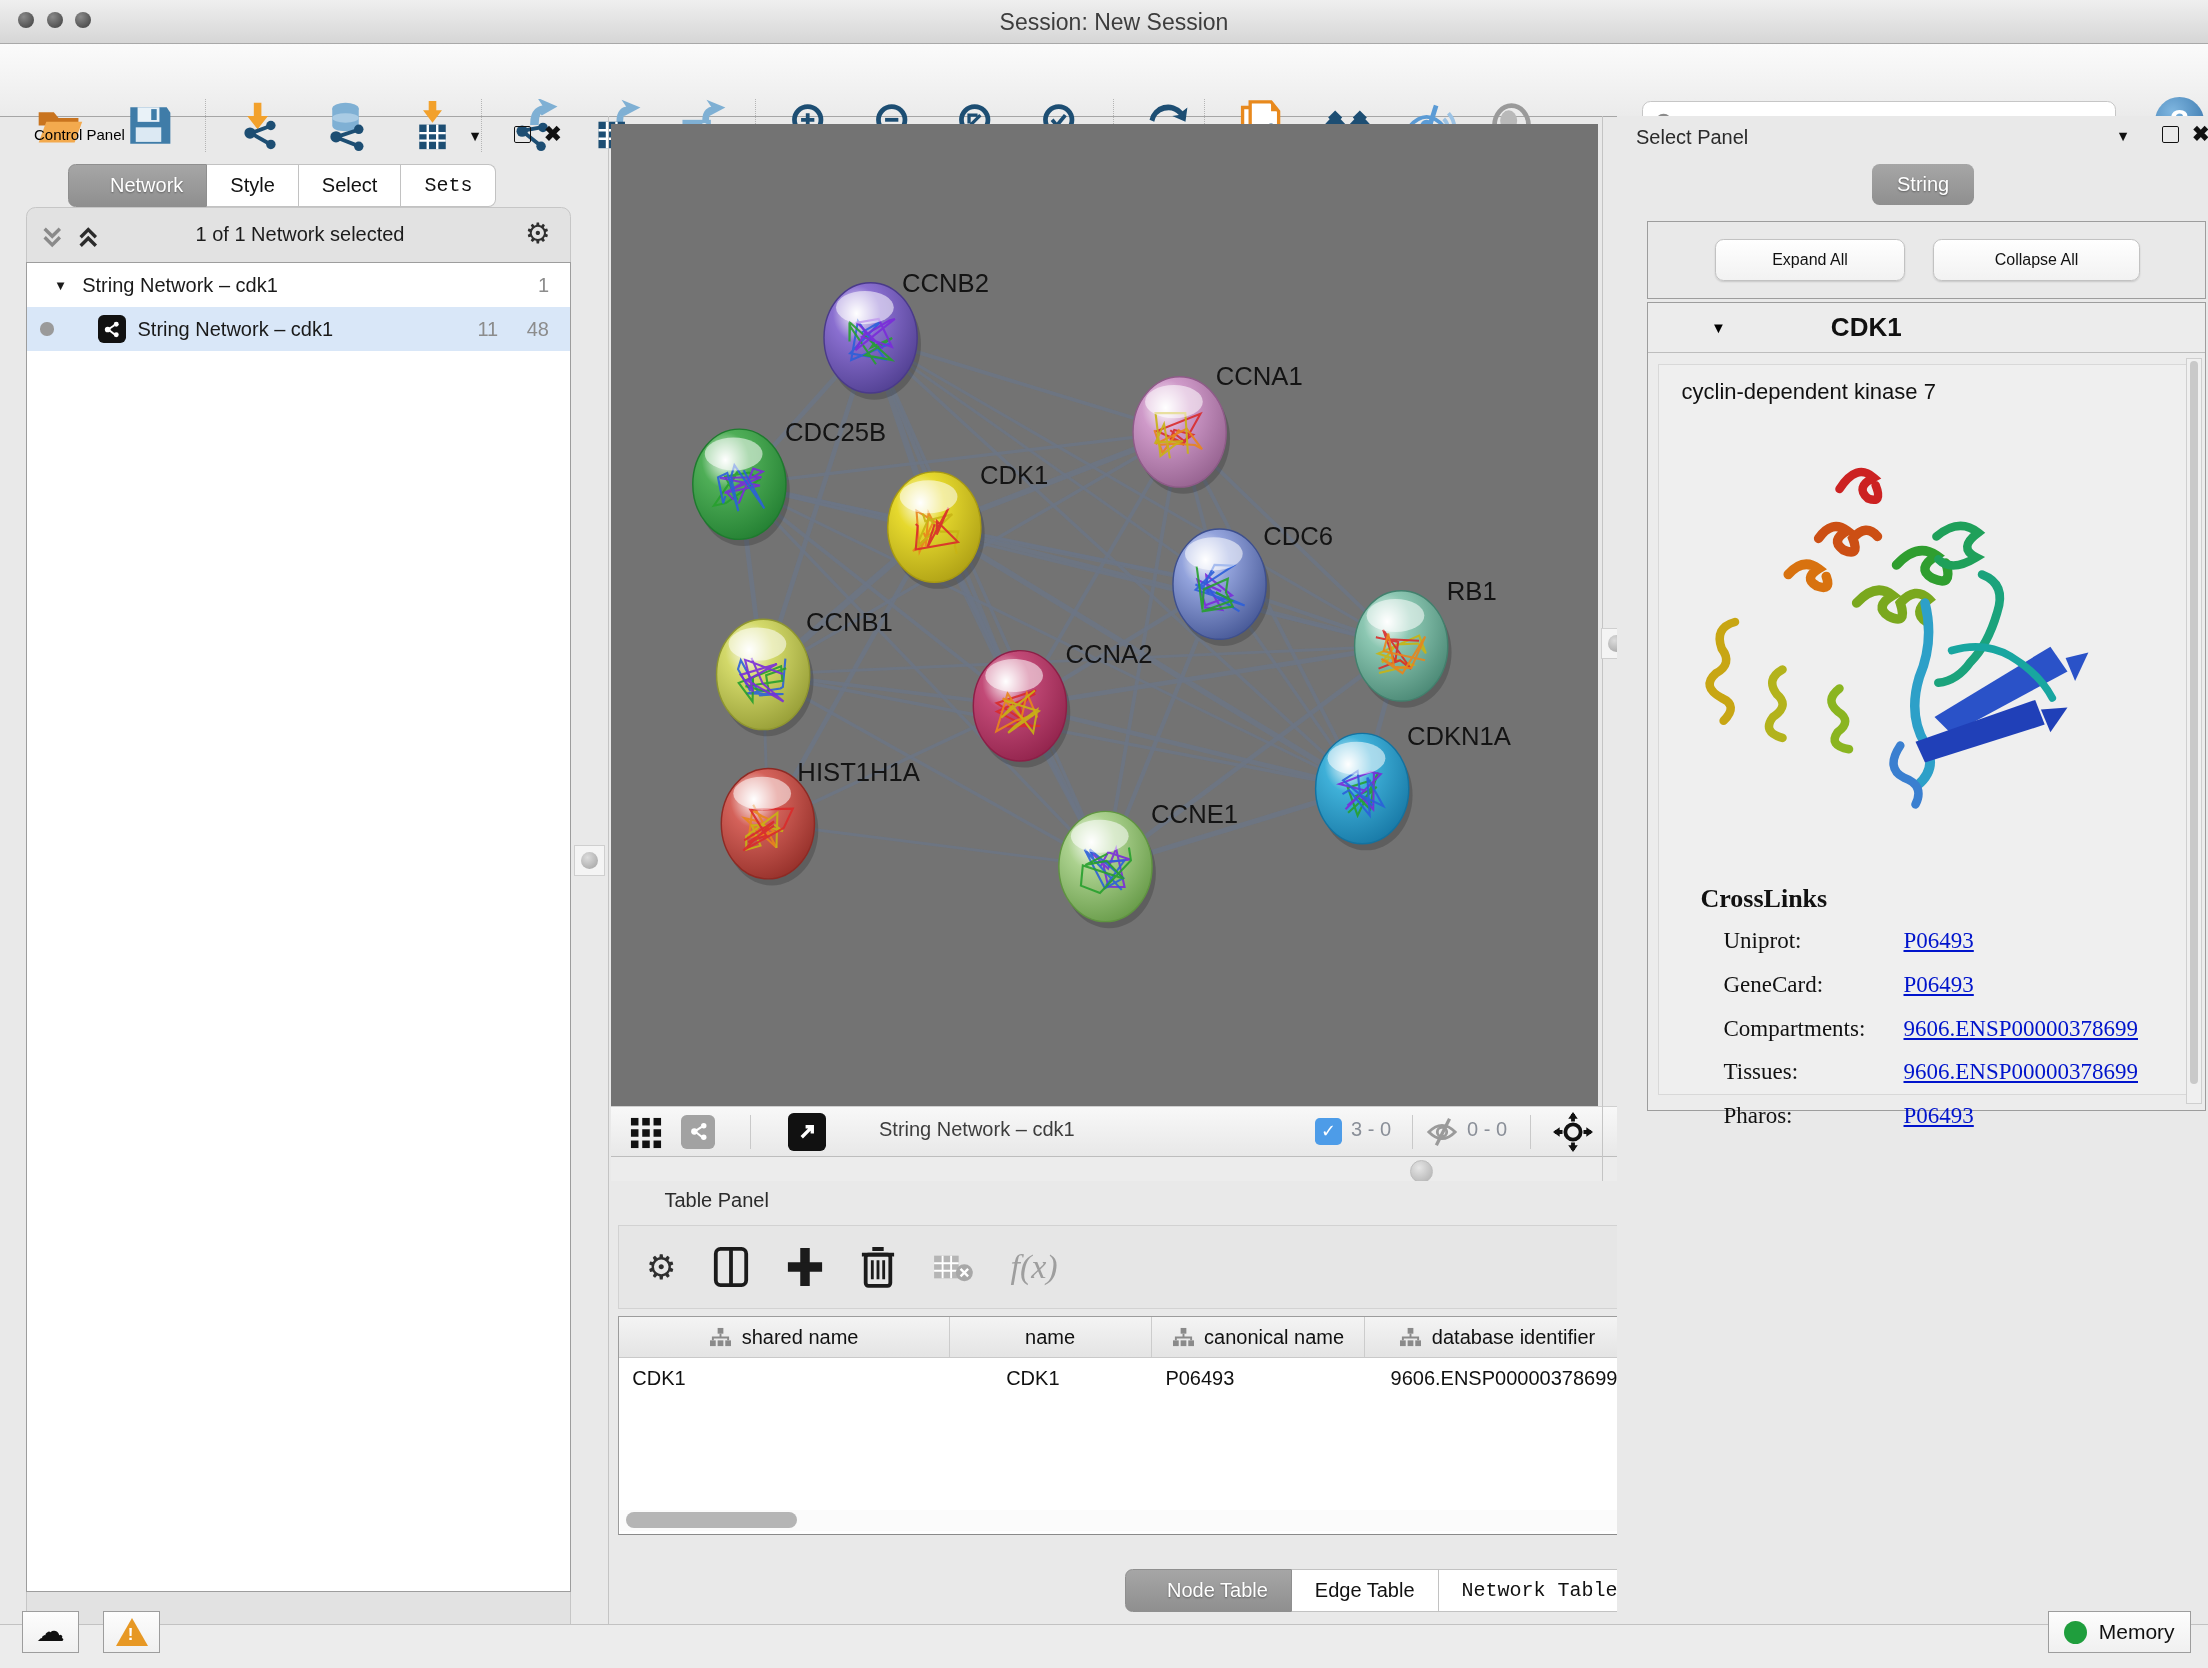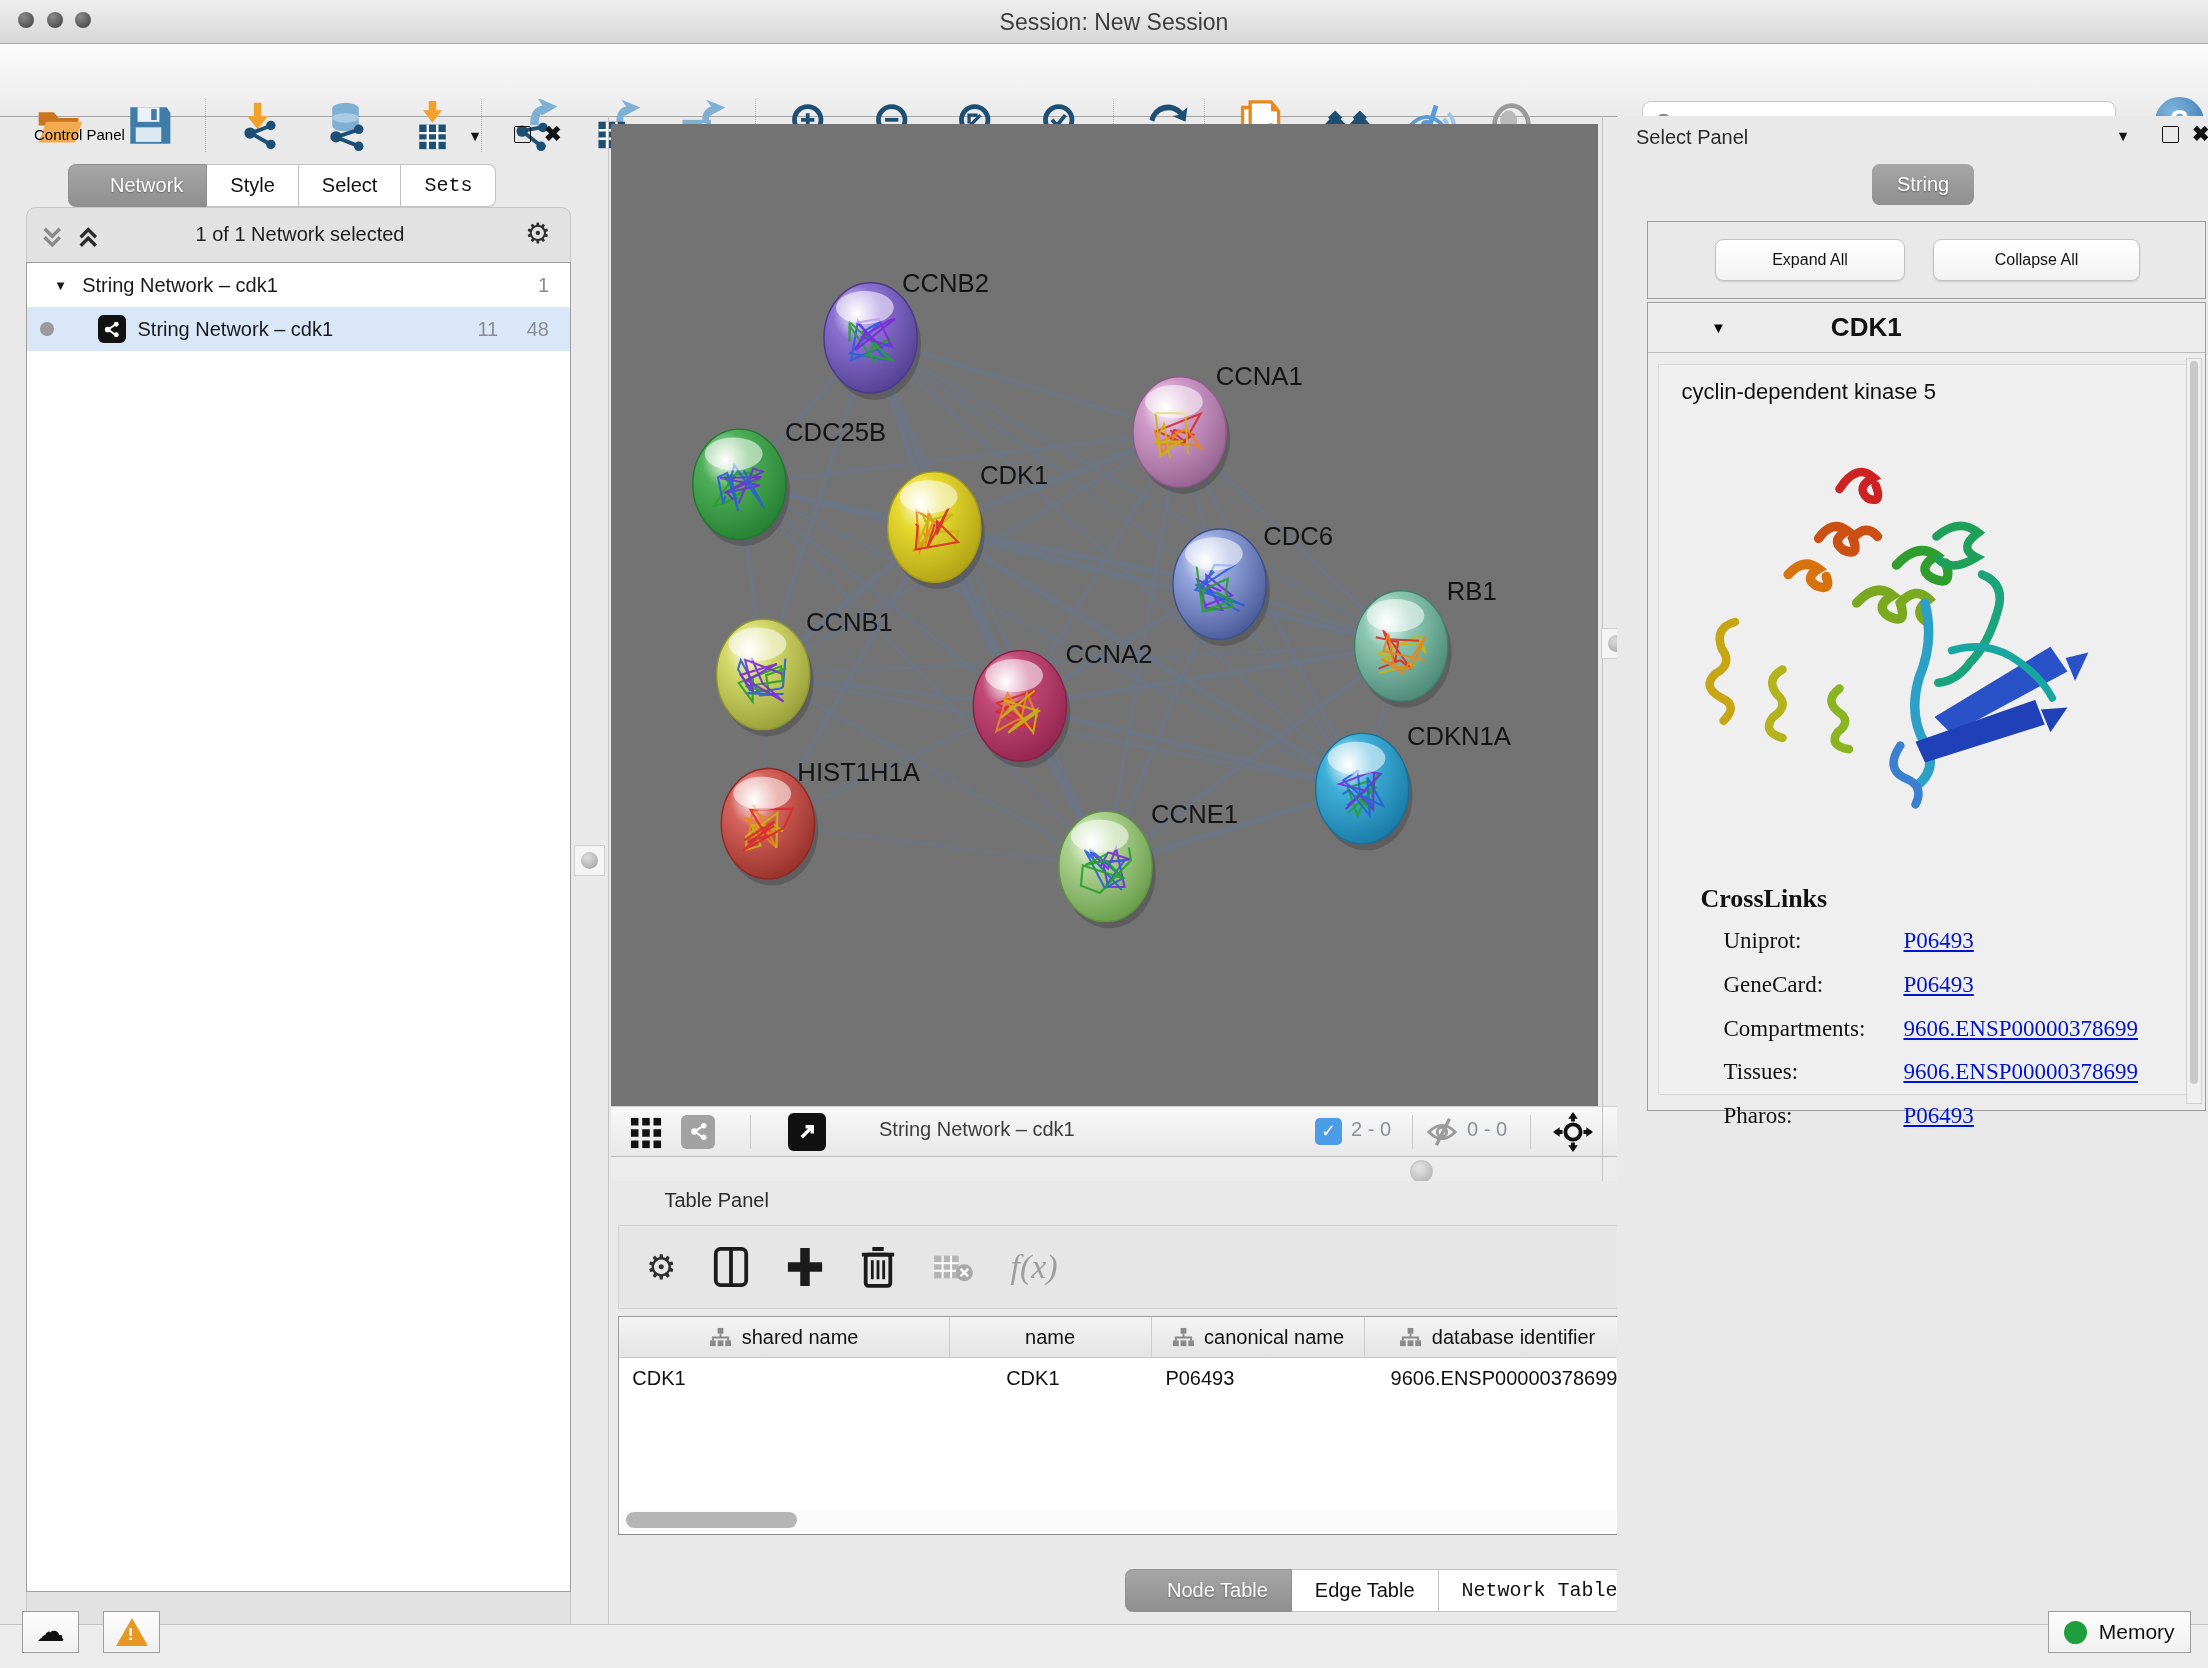--- a/index.html
+++ b/index.html
@@ -513,21 +513,21 @@
         </svg>
     </div>
     <div class="nsep" style="left:139px;"></div>
     <div class="abs sharesq" style="left:177px;top:5.7px;width:38px;height:38px;background:#111;">
       <svg width="23" height="23" viewBox="0 0 24 24">
           <path d="M6 18 L16 8 M10 7 h7 v7" stroke="#fff" stroke-width="3.5" fill="none"></path>
         </svg>
     </div>
     <div class="abs" style="left:268px;top:11.4px;font-size:20px;color:#3d3d3d;">String Network – cdk1</div>
     <div class="abs" style="left:704px;top:10.5px;width:27px;height:27px;background:#4d9ce8;border-radius:4.8px;color:#fff;text-align:center;line-height:27px;font-size:18px;">✓</div>
-    <div class="abs" style="left:740px;top:11.4px;font-size:20px;color:#8a8f98;">2 - 0</div>
+    <div class="abs" style="left:740px;top:11.4px;font-size:20px;color:#8a8f98;">3 - 0</div>
     <div class="nsep" style="left:801px;"></div>
     <div class="abs" style="left:814px;top:8.6px;">
       <svg width="34" height="32" viewBox="0 0 36 34">
           <path d="M4 17 Q18 3 32 17 Q18 31 4 17 z" fill="none" stroke="#9a9a9a" stroke-width="3"></path>
           <circle cx="18" cy="17" r="5" fill="none" stroke="#9a9a9a" stroke-width="3"></circle>
           <path d="M26 3 L12 31" stroke="#9a9a9a" stroke-width="3.5"></path>
         </svg>
     </div>
     <div class="abs" style="left:856px;top:11.4px;font-size:20px;color:#8a8f98;">0 - 0</div>
     <div class="nsep" style="left:919px;"></div>
@@ -678,21 +678,21 @@
     <div class="abs btn" style="left:67px;top:17px;width:188px;height:40px;line-height:40px;">Expand All</div>
     <div class="abs btn" style="left:285px;top:17px;width:205px;height:40px;line-height:40px;">Collapse All</div>
   </div>
 
   <div class="abs cdkbox">
     <div class="cdkhead">
       <span style="margin-left:63px;font-size:15px;">▼</span>
       <span style="margin-left:105px;font-size:26px;font-weight:bold;color:#111;">CDK1</span>
     </div>
     <div style="margin:11.4px 9.5px 0 9.5px;background:#efefef;border:1px solid #d8d8d8;height:729px;position:relative;">
-      <div style="position:absolute;left:23px;top:13.3px;font-size:22px;color:#111;">cyclin-dependent kinase 5</div>
+      <div style="position:absolute;left:23px;top:13.3px;font-size:22px;color:#111;">cyclin-dependent kinase 7</div>
 
       <svg width="399" height="418" viewBox="0 0 420 440" style="position:absolute;left:38px;top:67px;">
         <g fill="none" stroke-linecap="round">
           <path d="M150 60 q18 -28 36 -12 q-20 10 -6 22 q16 6 8 -14" stroke="#cc2222" stroke-width="9"></path>
           <path d="M128 112 q14 -20 30 -8 q-18 10 -4 20 q18 8 10 -12 q14 -16 26 -2" stroke="#cc4f14" stroke-width="10"></path>
           <path d="M96 150 q16 -18 32 -6 q-16 10 -2 18 q16 6 10 -10" stroke="#d8720f" stroke-width="10"></path>
           <path d="M40 200 q-22 6 -14 28 q12 16 -6 26 q-16 14 6 26 q18 8 2 24" stroke="#c8a613" stroke-width="9"></path>
           <path d="M90 250 q-18 10 -6 26 q14 12 -4 24 q-12 16 10 22" stroke="#b3b31c" stroke-width="9"></path>
           <path d="M150 270 q-16 12 -2 24 q16 10 0 22 q-10 14 12 18" stroke="#8ab520" stroke-width="9"></path>
           <path d="M168 180 q20 -22 38 -8 q-20 12 -4 22 q20 10 12 -14 q16 -18 30 -4 q-18 14 -2 24" stroke="#7aa81e" stroke-width="10"></path>

